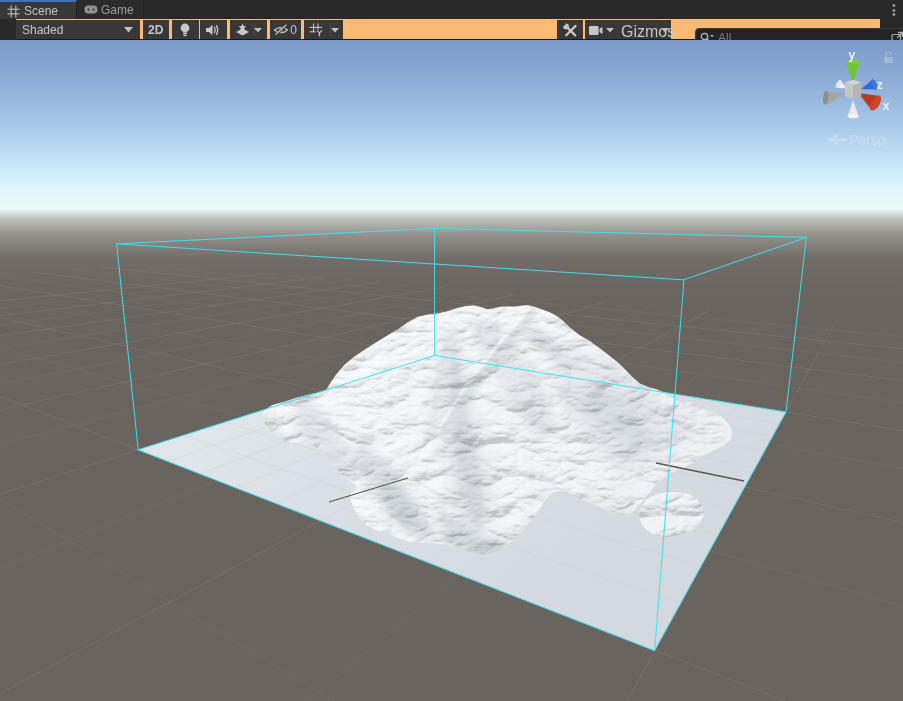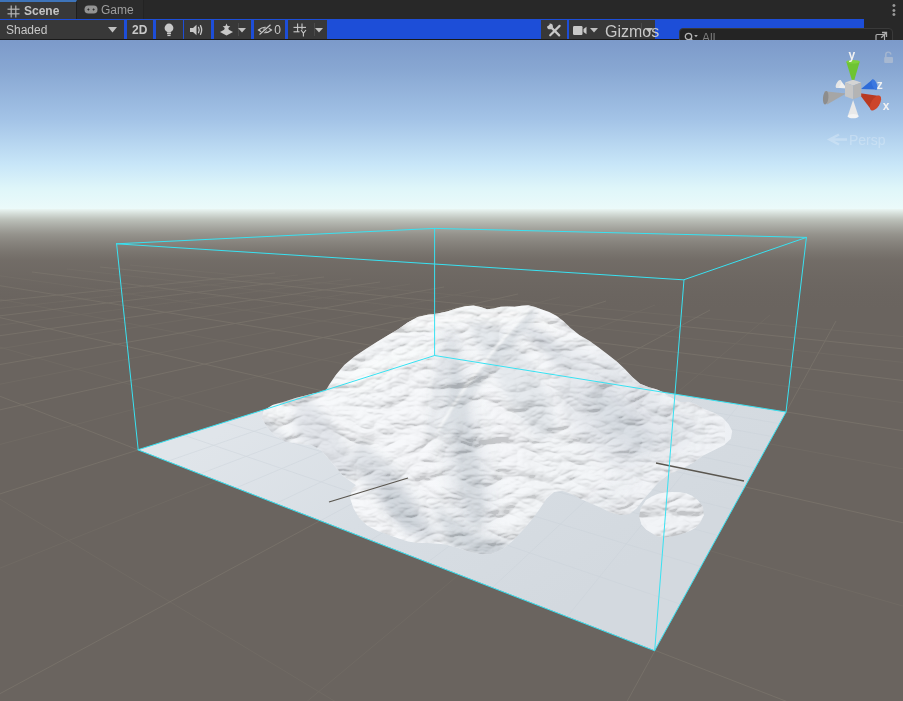--- a/index.html
+++ b/index.html
@@ -1,24 +1,24 @@
 <!DOCTYPE html>
 <html><head><meta charset="utf-8"><style>
 * { margin:0; padding:0; box-sizing:border-box; }
 body { width:903px; height:701px; overflow:hidden; background:#282828;
   font-family:"Liberation Sans", sans-serif; position:relative; }
 .tabbar { position:absolute; left:0; top:0; width:903px; height:19px; background:#282828; }
 .tab-scene { position:absolute; left:0; top:0; width:77px; height:19px; background:#383838;
-  border-top:2px solid #3E74B9; border-right:1px solid #1e1e1e; color:#c3c3c3; font-size:12px;font-weight:bold; }
+  border-top:2px solid #3E74B9; border-right:1px solid #1e1e1e; color:#c3c3c3; font-size:12px; }
 .tab-scene span { position:absolute; left:24px; top:2px; }
 .tab-game { position:absolute; left:77px; top:0; width:67px; height:19px; background:#2b2b2b;
   border-right:1px solid #232323; color:#9d9d9d; font-size:12px;text-align:right; }
 .tab-game span { position:absolute; left:24px; top:3px; }
 .dots { position:absolute; right:6px; top:3px; color:#9a9a9a; font-size:11px; line-height:4.5px; text-align:center; width:6px; }
-.toolbar { position:absolute; left:0; top:19px; width:864px; height:21px; background:#1d4ed8; border-bottom:1px solid #191919; }
+.toolbar { position:absolute; left:16px; top:19px; width:864px; height:21px; background:#fdba74; border-bottom:1px solid #191919; }
 .btn { position:absolute; top:1px; height:19px; background:#383838; color:#c8c8c8; font-size:12px; }
 .sep { position:absolute; top:1px; height:19px; width:1px; background:#1f1f1f; }
 svg text { font-family:"Liberation Sans", sans-serif; }
 </style></head><body>
 
 <div class="tabbar">
   <div class="tab-scene">
     <svg style="position:absolute;left:7px;top:3px" width="13" height="13" viewBox="0 0 13 13">
       <g stroke="#b5b5b5" stroke-width="1.2" fill="none">
         <line x1="4.2" y1="0.5" x2="4.2" y2="12.5"></line>

